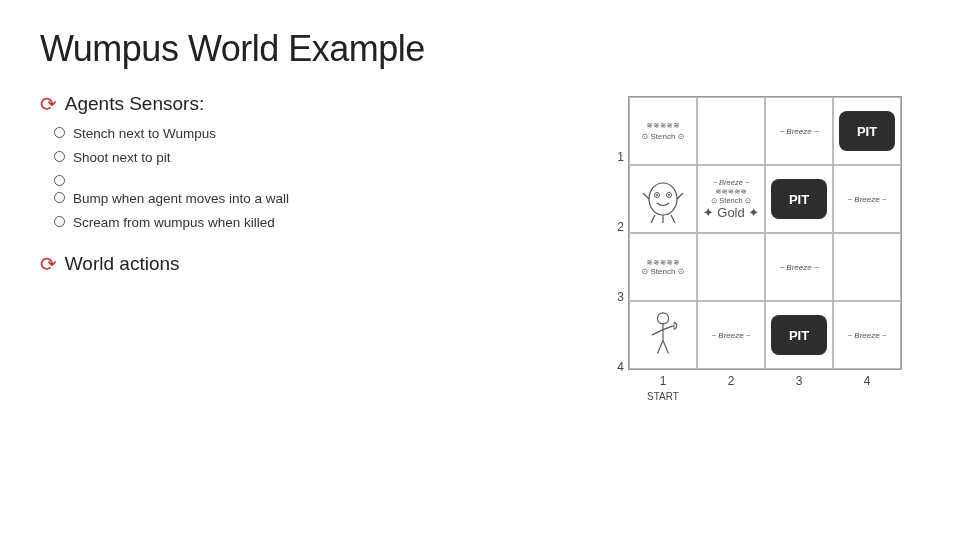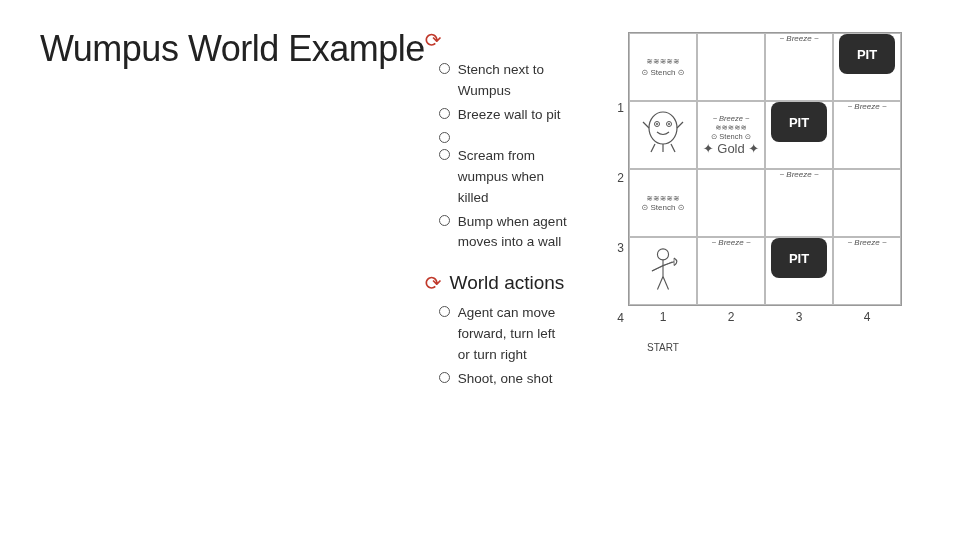--- a/index.html
+++ b/index.html
@@ -10,21 +10,21 @@
       height: 540px;
       overflow: hidden;
       position: relative;
     }
 
     .page {
       width: 960px;
       height: 540px;
       padding: 28px 40px 20px 40px;
       display: flex;
-      flex-direction: row;
+      flex-direction: column;
     }
 
     .page-title {
       font-size: 36px;
       font-weight: 300;
       color: #222;
       margin-bottom: 22px;
       letter-spacing: -0.5px;
     }
 
@@ -133,20 +133,21 @@
       grid-template-rows: repeat(4, 68px);
       border: 1.5px solid #999;
     }
 
     .cell {
       width: 68px;
       height: 68px;
       border: 1px solid #bbb;
       position: relative;
       display: flex;
+      align-items: center;
       justify-content: center;
       background: #fff;
       font-size: 9px;
       color: #555;
     }
 
     .col-labels {
       display: flex;
       flex-direction: row;
       margin-top: 4px;
@@ -156,76 +157,67 @@
       width: 68px;
       text-align: center;
       font-size: 12px;
       color: #444;
     }
 
     .start-label {
       font-size: 10px;
       color: #444;
       text-align: center;
-      margin-top: 18px;
+      margin-top: 3px;
       width: 68px;
     }
   </style>
 </head>
 <body>
 
 <div class="page">
   <h1 class="page-title">Wumpus World Example</h1>
 
   <div class="content-area">
 
     <div class="left-panel">
 
       <div>
         <div class="section-heading">
           <span class="loop-icon">⟳</span>
+          <span>Agents Sensors:</span>
         </div>
         <ul class="bullet-list">
           <li>
             <span class="circle"></span>
             <span>Stench next to Wumpus</span>
           </li>
           <li>
             <span class="circle"></span>
-            <span>Breeze wall to pit</span>
-          </li>
-          <li>
-            <span class="circle"></span>
+            <span>Shoot next to pit</span>
+          </li>
+          <li>
+            <span class="circle"></span>
+          </li>
+          <li>
+            <span class="circle"></span>
+            <span>Bump when agent moves into a wall</span>
           </li>
           <li>
             <span class="circle"></span>
             <span>Scream from wumpus when killed</span>
-          </li>
-          <li>
-            <span class="circle"></span>
-            <span>Bump when agent moves into a wall</span>
           </li>
         </ul>
       </div>
 
       <div>
         <div class="section-heading">
           <span class="loop-icon">⟳</span>
           <span>World actions</span>
         </div>
-        <ul class="bullet-list">
-          <li>
-            <span class="circle"></span>
-            <span>Agent can move forward, turn left or turn right</span>
-          </li>
-          <li>
-            <span class="circle"></span>
-            <span>Shoot, one shot</span>
-          </li>
-        </ul>
       </div>
 
     </div>
 
     <div class="right-panel">
       <div class="grid-container">
 
         <div class="row-labels">
           <div class="row-label">4</div>
           <div class="row-label">3</div>

